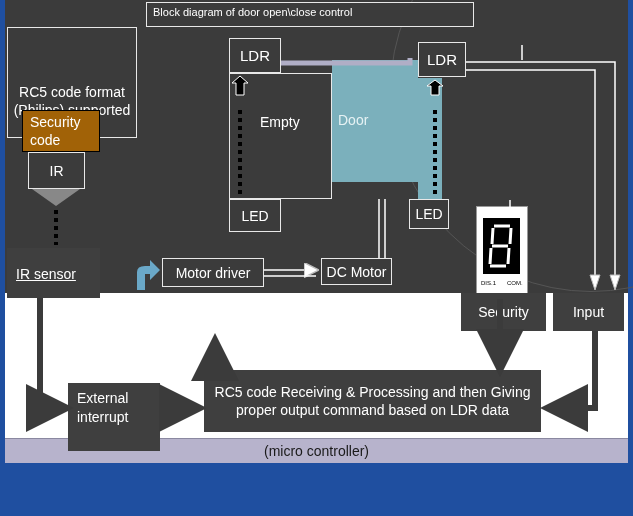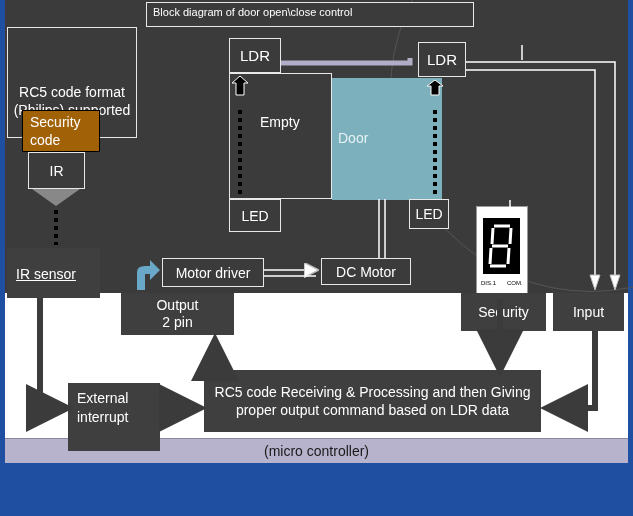--- a/index.html
+++ b/index.html
@@ -6,21 +6,21 @@
   body { width:633px; height:516px; position:relative; overflow:hidden; background:#1f4fa0; font-family:"Liberation Sans", sans-serif; }
   .slide { position:absolute; left:0; top:0; width:633px; height:516px; }
   .dark { position:absolute; left:5px; top:0; width:623px; height:293px; background:#3b3b3b; }
   .white { position:absolute; left:5px; top:293px; width:623px; height:145px; background:#ffffff; }
   .mc { position:absolute; left:5px; top:438px; width:623px; height:24px; background:#b7b3cc; border-top:1px solid #8a88a0; }
   .mc span { position:absolute; left:0; right:0; top:4px; text-align:center; font-size:14px; color:#1a1a1a; }
   .box { position:absolute; box-sizing:border-box; border:1.5px solid #e8e8e8; color:#fff; font-size:14px; background:#3b3b3b; }
   .box.fill { background:#3f3f3f; border-color:#3f3f3f; }
   .center { display:flex; align-items:center; justify-content:center; text-align:center; }
   .title-bar { position:absolute; left:146px; top:2px; width:328px; height:25px; border:1.5px solid #e8e8e8; box-sizing:border-box; color:#fff; font-size:11px; padding:3px 6px; background:#3b3b3b; }
-  .door { position:absolute; left:332px; top:78px; width:86px; height:122px; background:#7bb0bc; }
+  .door { position:absolute; left:332px; top:60px; width:86px; height:122px; background:#7bb0bc; }
   .door span { position:absolute; left:6px; top:52px; color:#e6f2f4; font-size:14px; }
   .strip { position:absolute; left:418px; top:78px; width:24px; height:122px; background:#7bb0bc; }
   .footer { position:absolute; left:5px; top:466px; width:368px; height:44px; background:#a8c45f; border:1px solid #5e7030; box-sizing:border-box; }
   .footer span { position:absolute; left:10px; top:7px; font-family:"Liberation Serif", serif; font-size:25px; color:#111; }
   .arc { position:absolute; left:390px; top:-110px; width:400px; height:400px; border-radius:50%; border:1px solid #555; }
   svg.over { position:absolute; left:0; top:0; }
   .seg { position:absolute; left:476px; top:206px; width:50px; height:86px; background:#ffffff; border:1px solid #999; }
   .seg .disp { position:absolute; left:6px; top:11px; width:37px; height:56px; background:#000; }
   .seg .lbl { position:absolute; font-size:6px; color:#000; top:73px; }
 </style>
@@ -63,25 +63,23 @@
   <div class="box center" style="left:418px;top:42px;width:48px;height:35px;font-size:15px;">
       <span>LDR</span>
     </div>
   <div class="box center" style="left:409px;top:199px;width:40px;height:30px;">
       <span>LED</span>
     </div>
 
   <div class="box center" style="left:162px;top:258px;width:102px;height:29px;">
       <span>Motor driver</span>
     </div>
-  <div class="box center" style="left:321px;top:258px;width:90px;height:27px;">
+  <div class="box center" style="left:321px;top:258px;width:71px;height:27px;">
       <span>DC Motor</span>
     </div>
-  <div class="box fill center" style="left:121px;top:293px;width:113px;height:42px;white-space:pre;line-height:17px;"><span>Output
-2 pin</span></div>
 
   <div class="seg">
     <div class="disp">
       <svg width="37" height="56">
         <g stroke="#fff" stroke-width="3" fill="none">
           <line x1="11" y1="8" x2="27" y2="8"></line>
             <line x1="9" y1="28" x2="25" y2="28"></line>
             <line x1="7" y1="48" x2="23" y2="48"></line>
           <line x1="10" y1="10" x2="9" y2="26"></line>
             <line x1="28" y1="10" x2="27" y2="26"></line>

